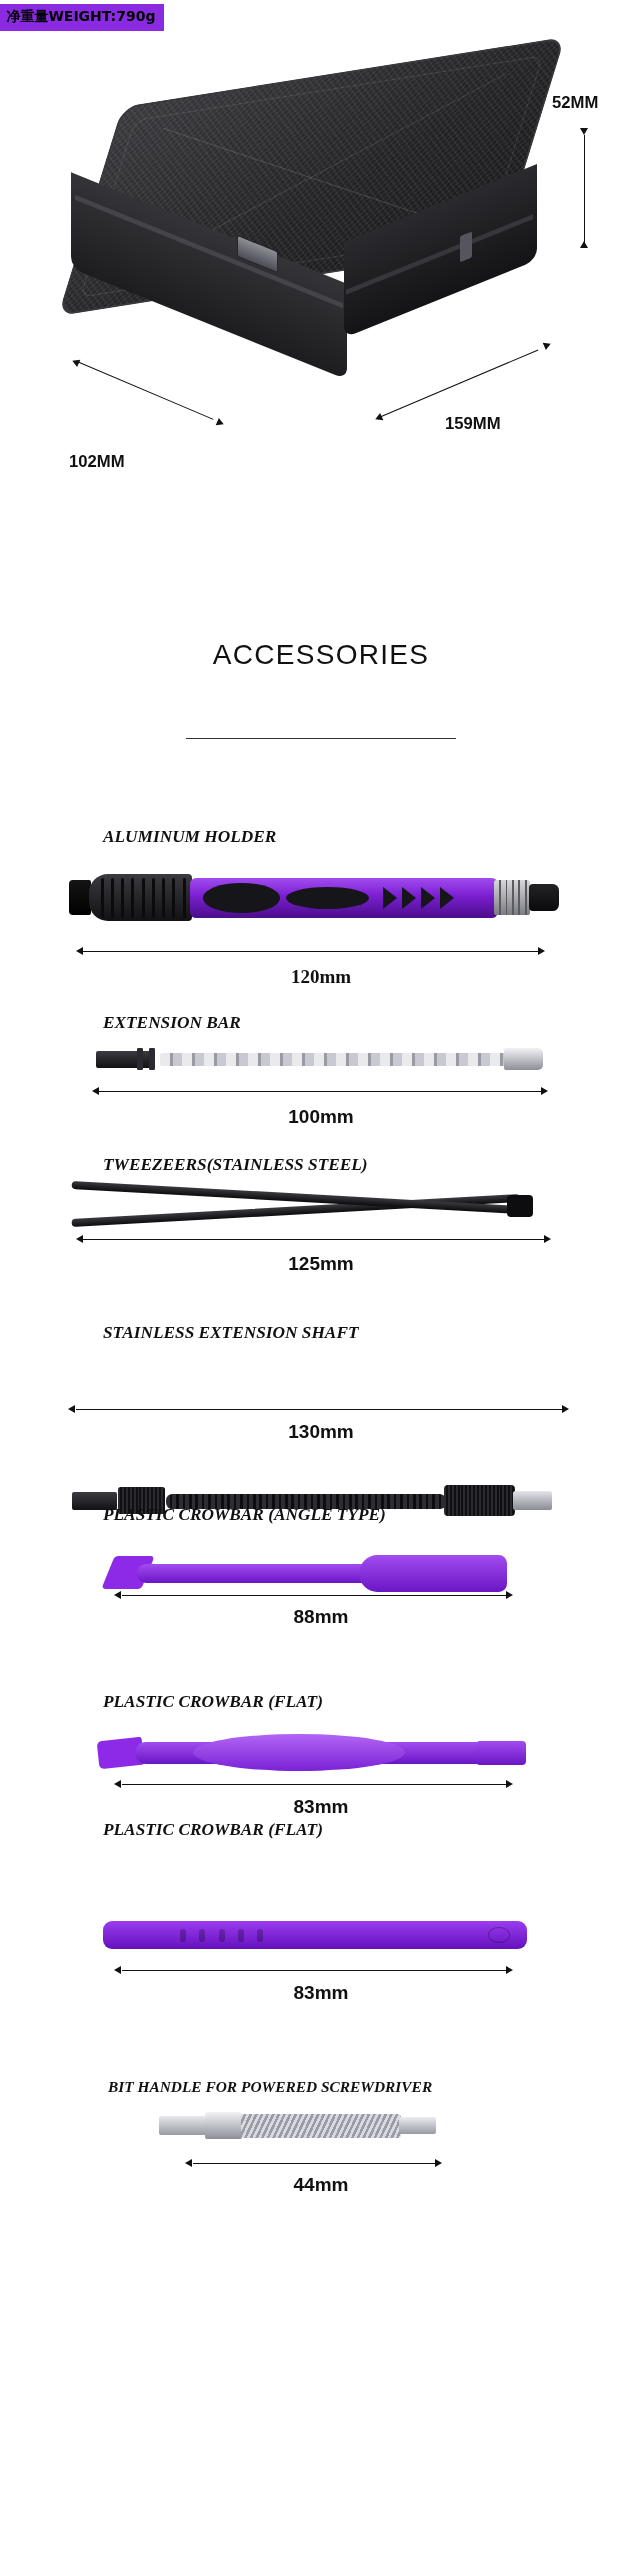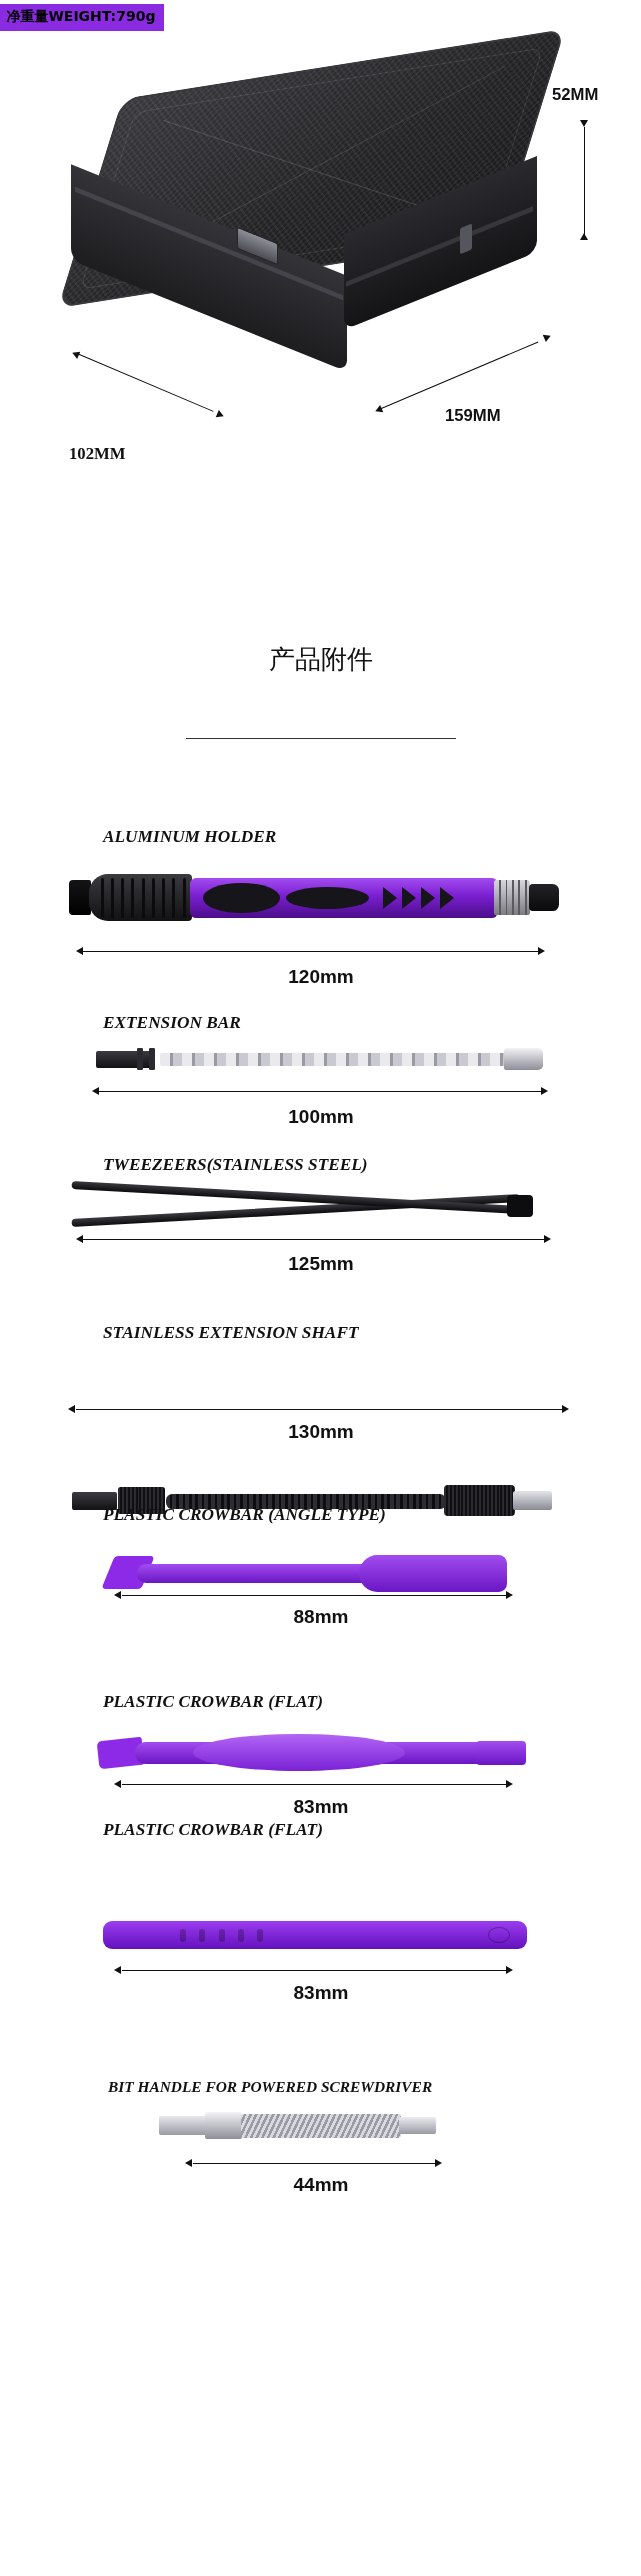--- a/index.html
+++ b/index.html
@@ -25,21 +25,21 @@
     font-size: 14px;
     padding: 4.5px 9px 5.1px 6.4px;
     letter-spacing: 0px;
     white-space: nowrap;
     font-family: "DejaVu Sans", sans-serif;
   }
 
   
   .hero {
     position: absolute;
-    left: 0; top: 24px;
+    left: 0; top: 32px;
     width: 640px; height: 533px;
   }
 
   .case-wrap {
     position: absolute;
     left: 71px;
     top: 45px;
     width: 488px;
     height: 385px;
   }
@@ -277,25 +277,25 @@
   <div class="dim-label" style="left:552px; top:61px;">52MM</div>
 
   <div class="dim-line dim-h" style="left:379px; top:385px; width:173px; transform:rotate(-23deg); transform-origin:left center;"></div>
   <div class="arrow arrow-l" style="left:375px; top:382px; transform:rotate(-23deg);"></div>
   <div class="arrow arrow-r" style="left:544px; top:309px; transform:rotate(-23deg);"></div>
   <div class="dim-label" style="left:424px; top:382px;margin-left:21px;">159MM</div>
 
   <div class="dim-line dim-h" style="left:77px; top:329px; width:148px; transform:rotate(23deg); transform-origin:left center;"></div>
   <div class="arrow arrow-l" style="left:72px; top:326px; transform:rotate(23deg);"></div>
   <div class="arrow arrow-r" style="left:217px; top:387px; transform:rotate(23deg);"></div>
-  <div class="dim-label" style="left:69px; top:420px;font-family:Liberation Serif, serif;">102MM</div>
+  <div class="dim-label" style="left:69px; top:420px;">102MM</div>
 </div>
 
 <div class="acc-head">
-  <div class="cn">产品附件</div>
+  <div class="en">ACCESSORIES</div>
 </div>
 <div class="acc-rule"></div>
 
 <div class="item">
   <div class="item-title" style="left:103px; top:827px;">ALUMINUM HOLDER</div>
 
   <div class="sd-cap"></div>
   <div class="sd-grip">
     <span class="rib" style="left:11.6px;"></span>
       <span class="rib" style="left:22px;"></span>
@@ -320,21 +320,21 @@
       <span class="kn" style="left:11.6px;"></span>
     <span class="kn" style="left:18px;"></span>
       <span class="kn" style="left:24.4px;"></span>
     <span class="kn" style="left:31px;"></span>
   </div>
   <div class="sd-tip"></div>
 
   <div class="dimrow" style="left:83px; top:951px; width:456px;"></div>
   <div class="arrow arrow-l" style="left:76px; top:947px;"></div>
   <div class="arrow arrow-r" style="left:538px; top:947px;"></div>
-  <div class="item-size" style="top:966px;">120mm</div>
+  <div class="item-size" style="top:966px;font-family:Liberation Serif, serif;">120mm</div>
 </div>
 
 <div class="item">
   <div class="item-title" style="left:103px; top:1013px;">EXTENSION BAR</div>
 
   <div class="eb-hex"></div>
   <div class="eb-ring" style="left:137px;"></div>
   <div class="eb-ring" style="left:149px;"></div>
   <div class="eb-shaft"></div>
   <div class="eb-end"></div>

